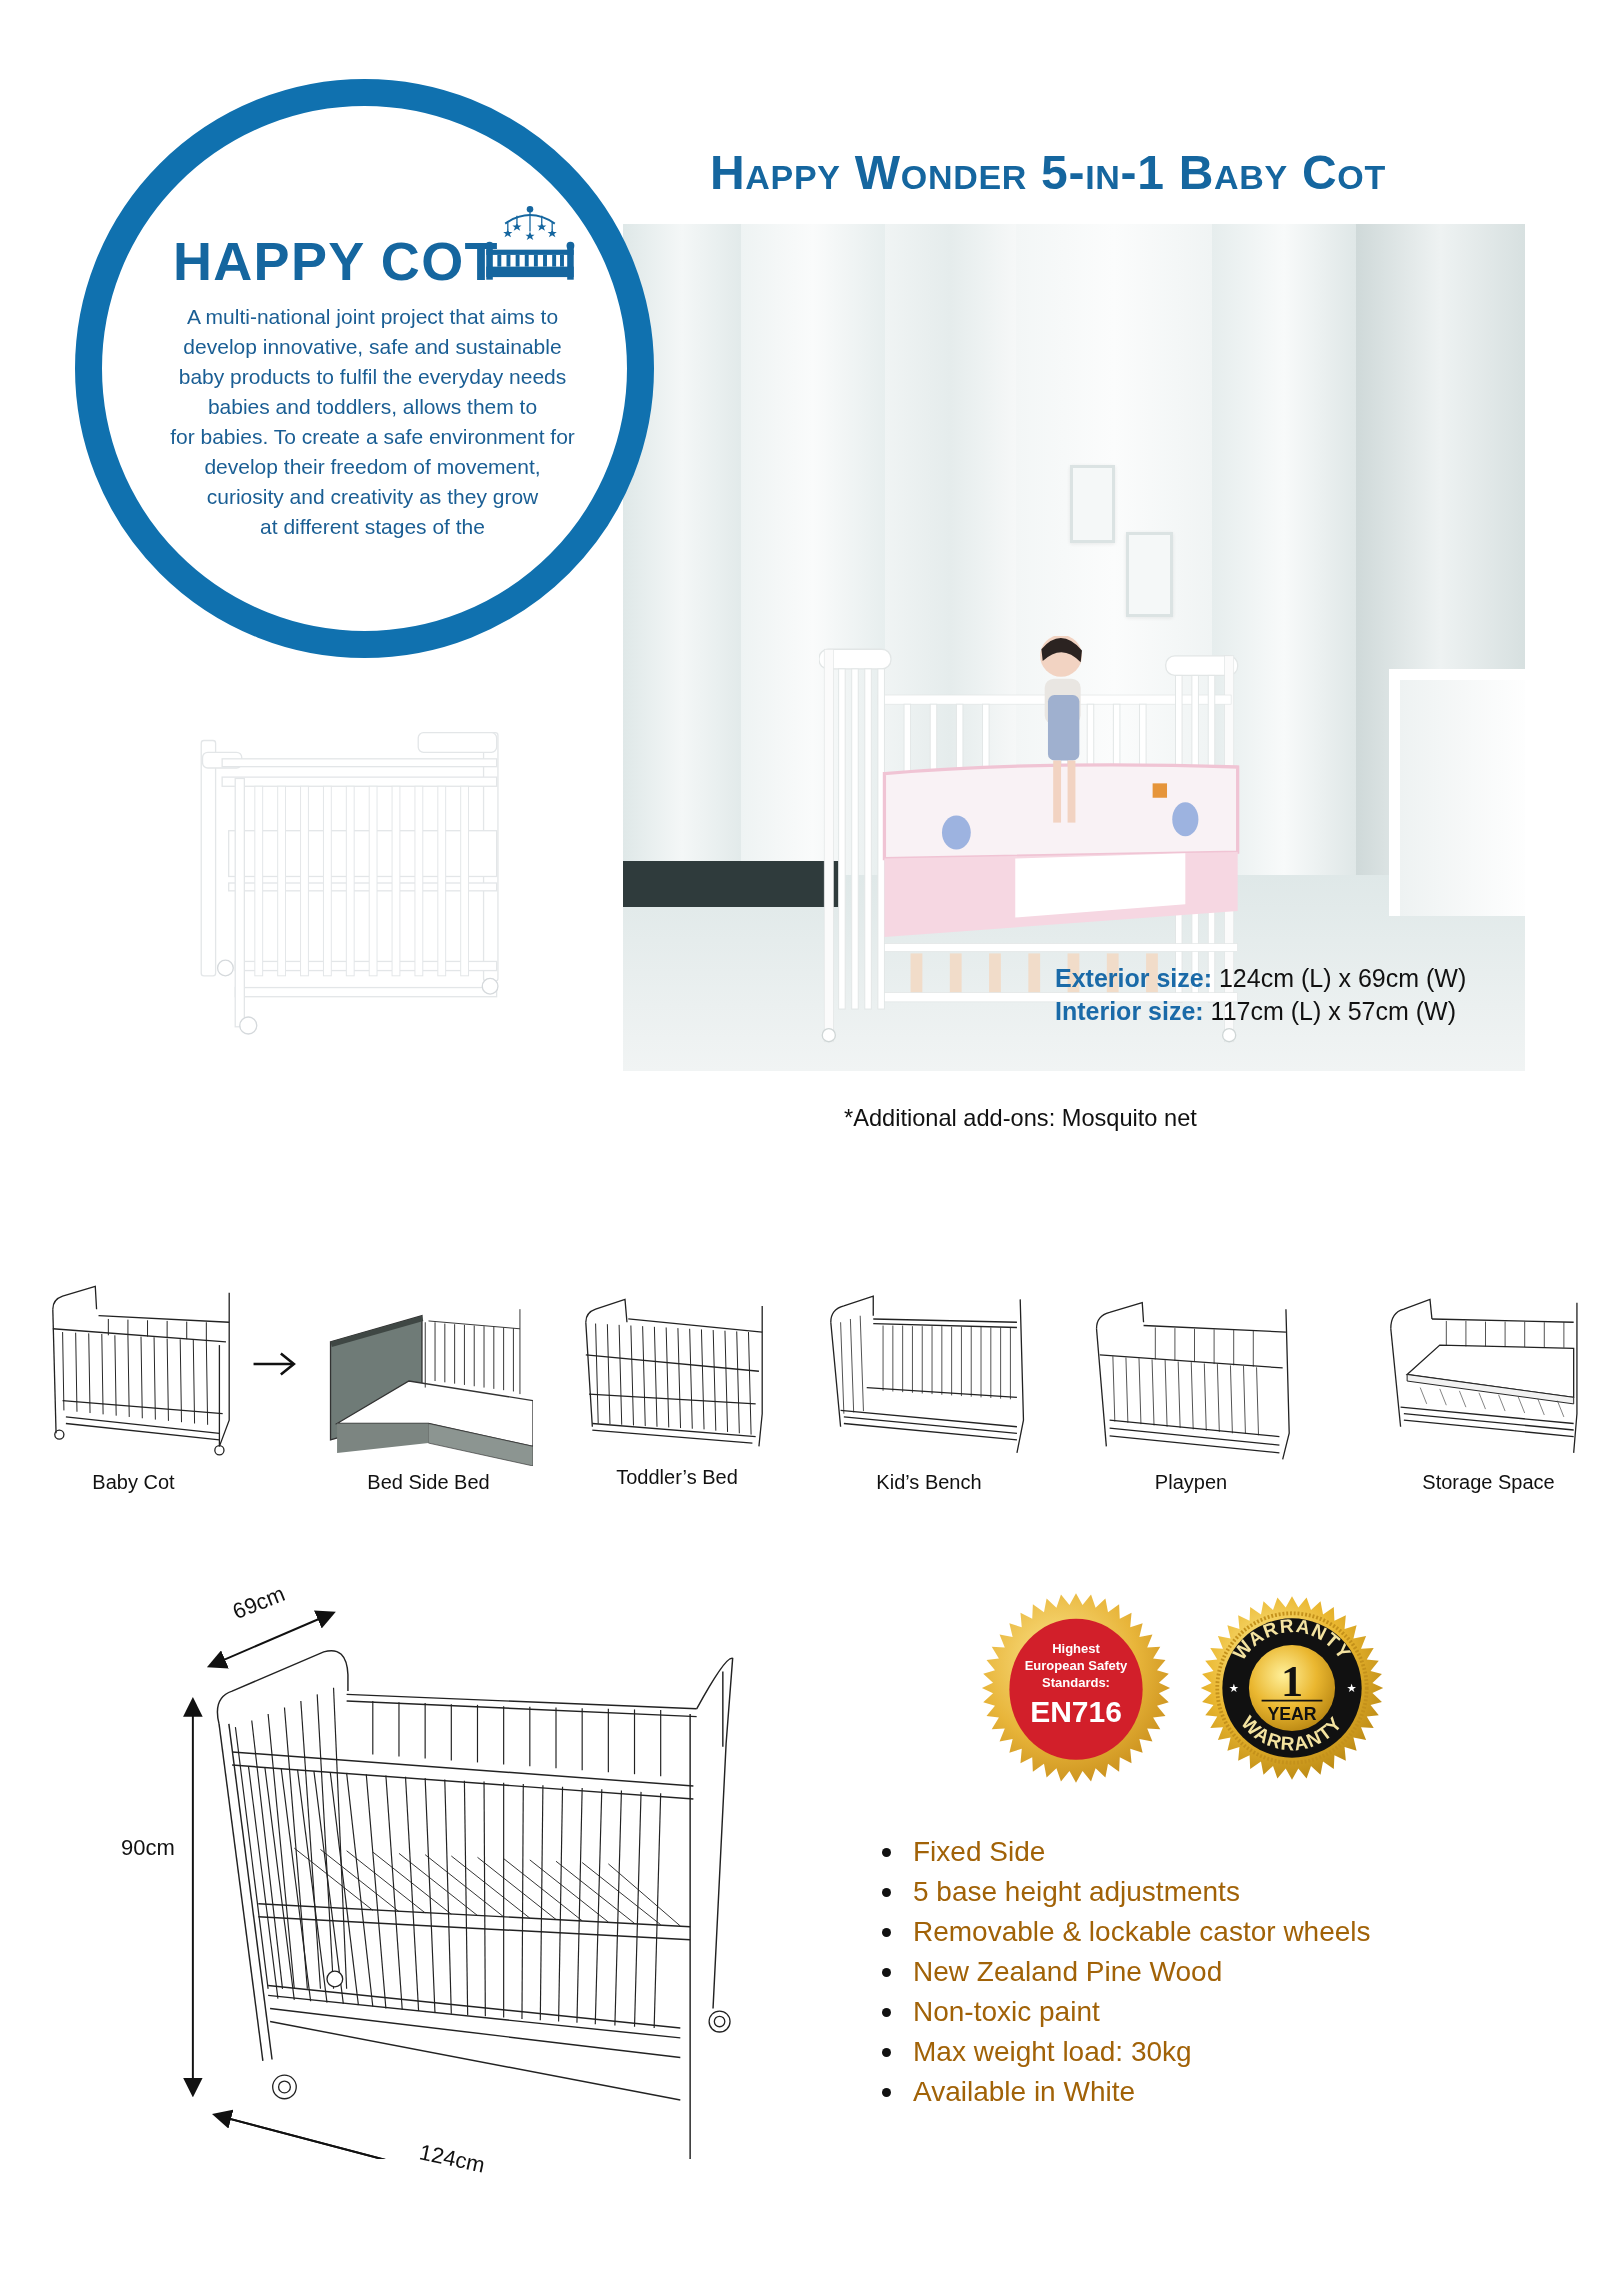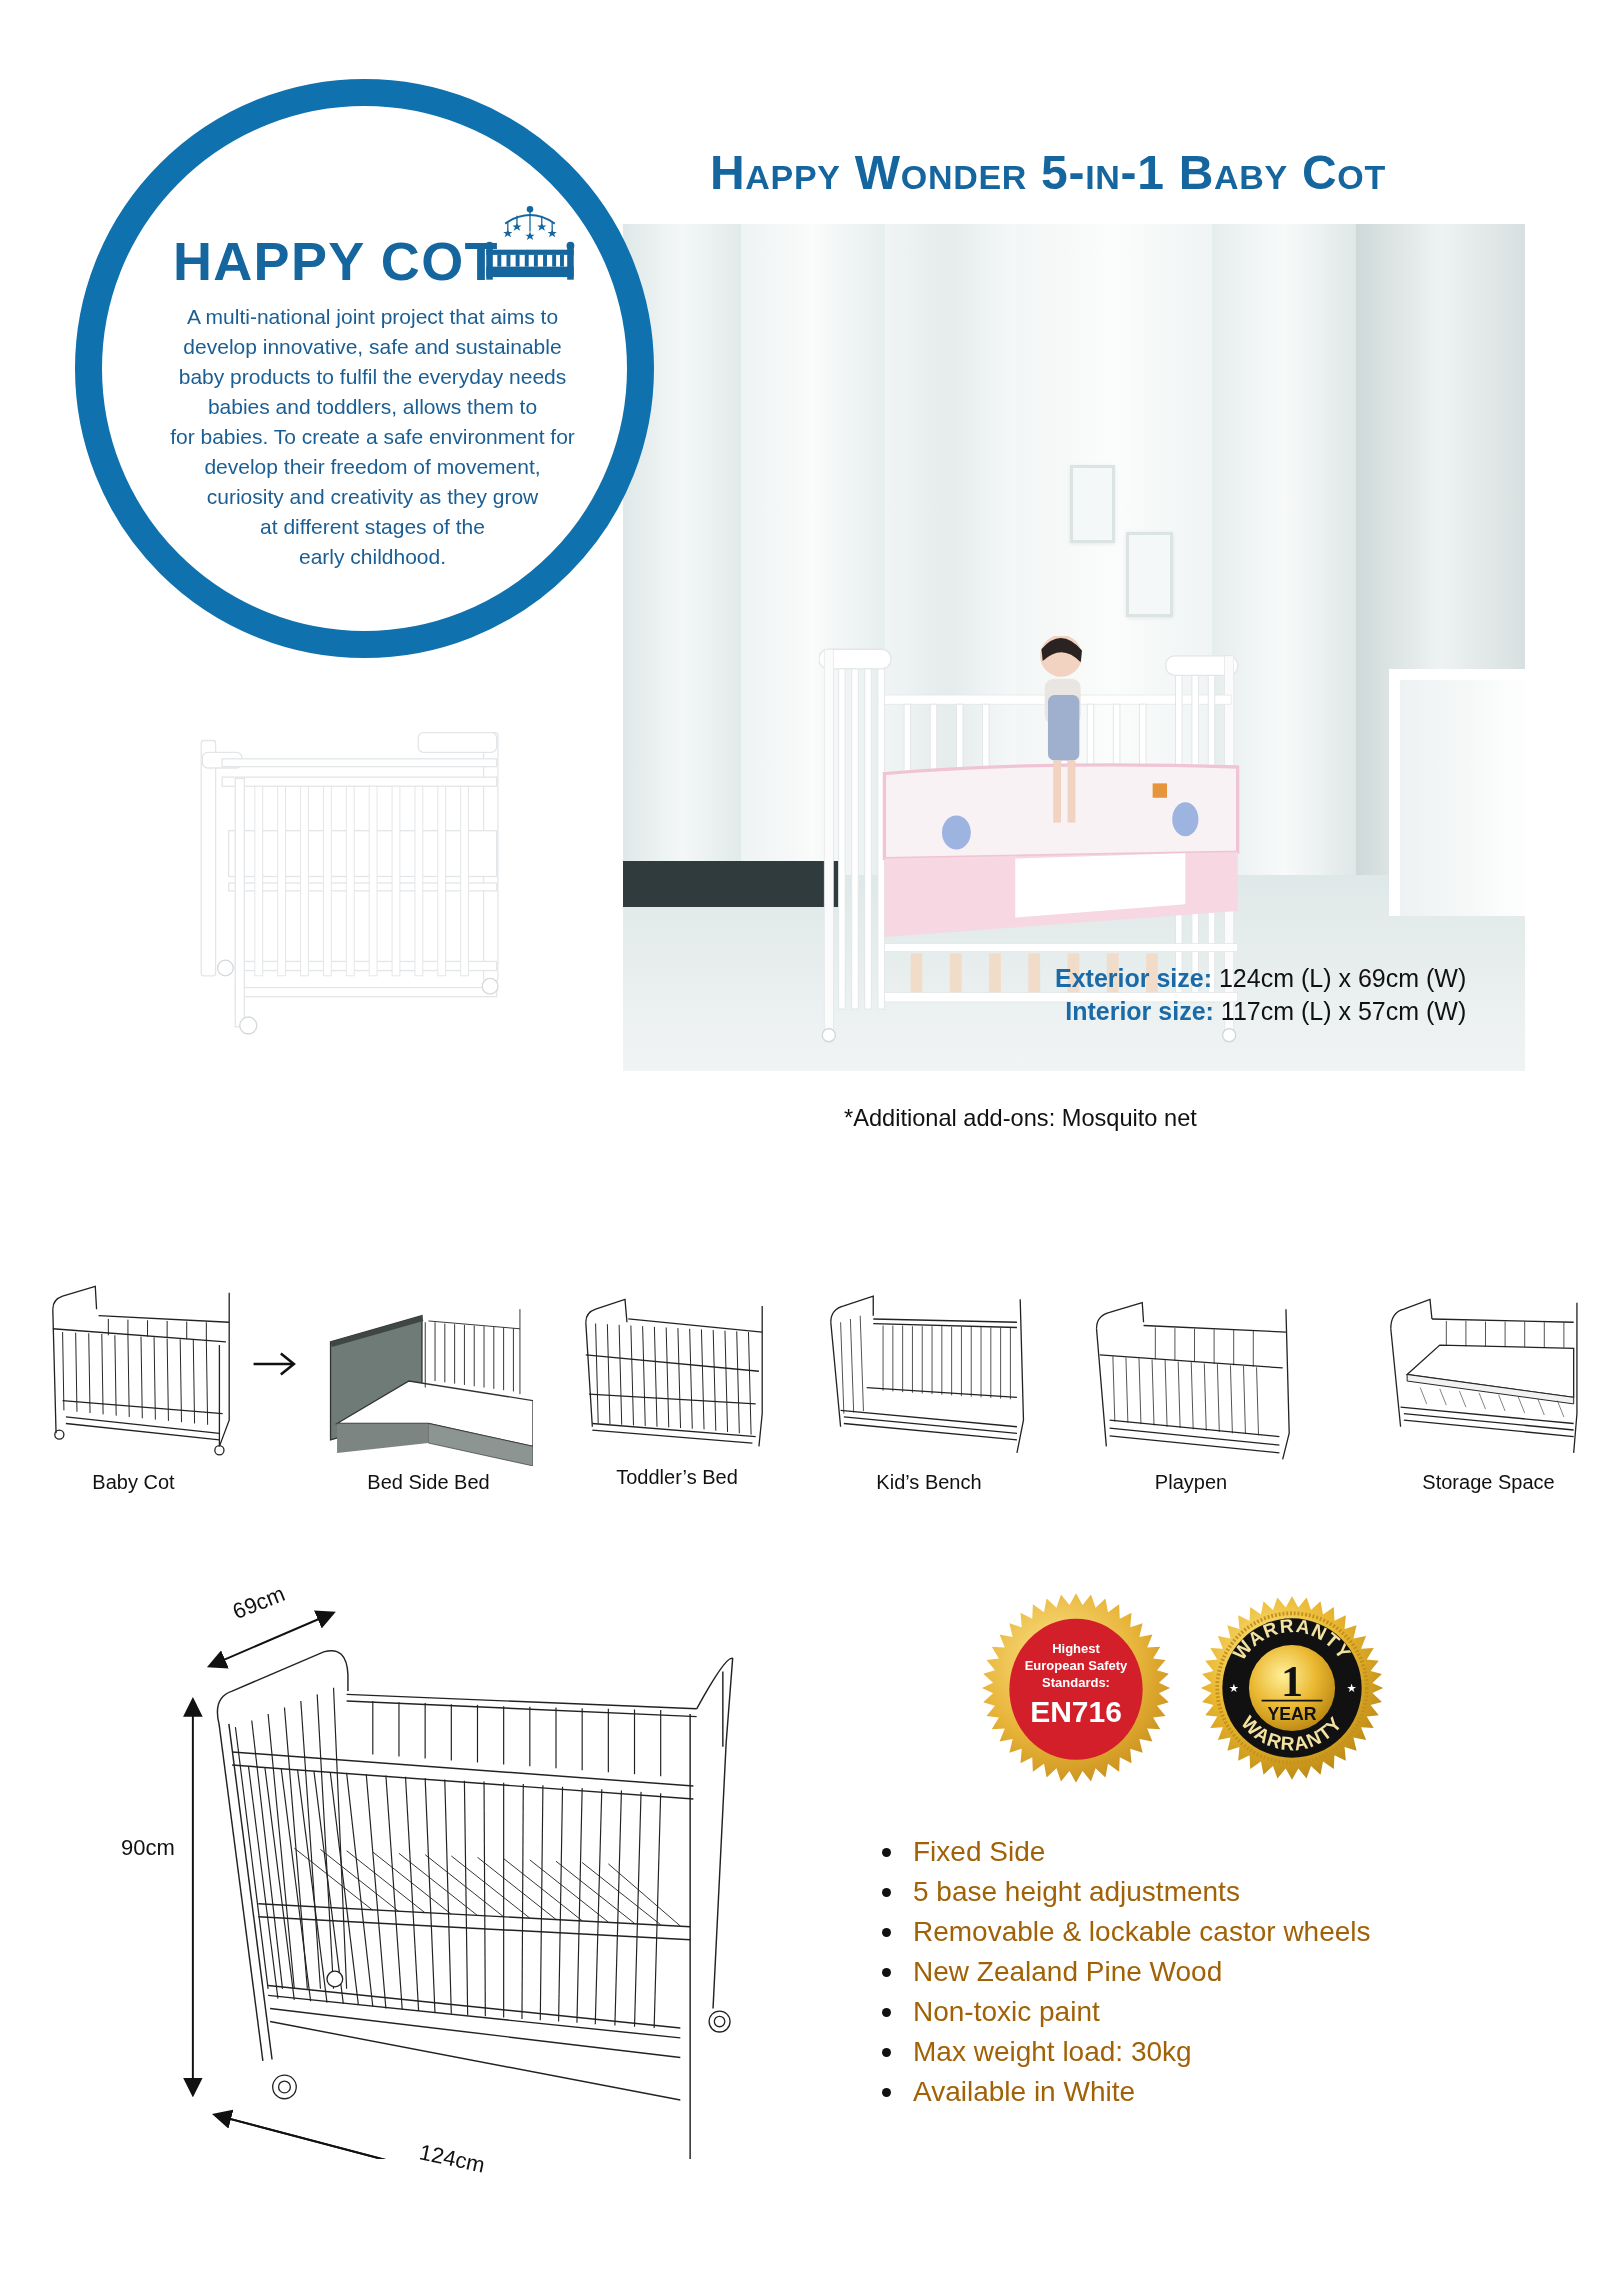--- a/index.html
+++ b/index.html
@@ -9,21 +9,21 @@
 
   
   #hero-photo { left:623px; top:224px; width:902px; height:847px; overflow:hidden;
     background:linear-gradient(180deg,#e9f1f1 0%,#eef3f3 55%,#e7ecec 100%); }
   #hero-photo .curtain { position:absolute; top:0; height:100%; }
   #hero-photo .floor { position:absolute; left:0; right:0; bottom:0; height:196px;
      background:linear-gradient(180deg,#dfe8e8,#f1f4f4); }
   #hero-photo .window-dark { position:absolute; left:0; bottom:164px; width:222px; height:46px; background:#2f3b3c; }
   .frame { position:absolute; background:#f5f8f8; border:3.9px solid #dbe3e3; box-shadow:0 1.3px 3.9px rgba(0,0,0,.08); }
   .photo-crib { position:absolute; }
-  .size-lines { position:absolute; left:432px; top:738px; font-size:25px; line-height:33px;text-align:right; }
+  .size-lines { position:absolute; left:432px; top:738px; font-size:25px; line-height:33px; }
   .size-lines .lbl { color:#1a6aa8; font-weight:bold; }
   .size-lines .val { color:#111; }
 
   
   #circle { left:75px; top:79px; width:525px; height:525px; border:27.5px solid #1071AF;
      border-radius:50%; background:#fff; }
   #happy-title { left:173px; top:230px; font-size:54px; font-weight:bold; color:#15669f; letter-spacing:1.3px; }
   #cot-logo { left:484px; top:204px; width:92px; height:77px; }
   #about-text { left:124px; top:302px; width:497px; text-align:center; color:#1a5e94;
      font-size:21px; line-height:30px; }
@@ -169,21 +169,20 @@
 </svg>
 <div id="about-text" class="abs">
   <div>A multi-national joint project that aims to</div>
   <div>develop innovative, safe and sustainable</div>
   <div>baby products to fulfil the everyday needs</div>
   <div>babies and toddlers, allows them to</div>
   <div>for babies. To create a safe environment for</div>
   <div>develop their freedom of movement,</div>
   <div>curiosity and creativity as they grow</div>
   <div>at different stages of the</div>
-  <div>early childhood.</div>
 </div>
 
 <svg class="abs" style="left:196px;top:726px;" width="366" height="314" viewBox="0 0 560 480">
   <g fill="#ffffff" stroke="#e3e6e8" stroke-width="2">
     <rect x="8" y="22" width="22" height="360" rx="4"></rect>
     <rect x="440" y="10" width="22" height="380" rx="4"></rect>
     <rect x="340" y="10" width="120" height="30" rx="8"></rect>
     <rect x="10" y="40" width="60" height="24" rx="8"></rect>
     <rect x="40" y="50" width="420" height="12"></rect>
     <rect x="40" y="78" width="420" height="14"></rect>

